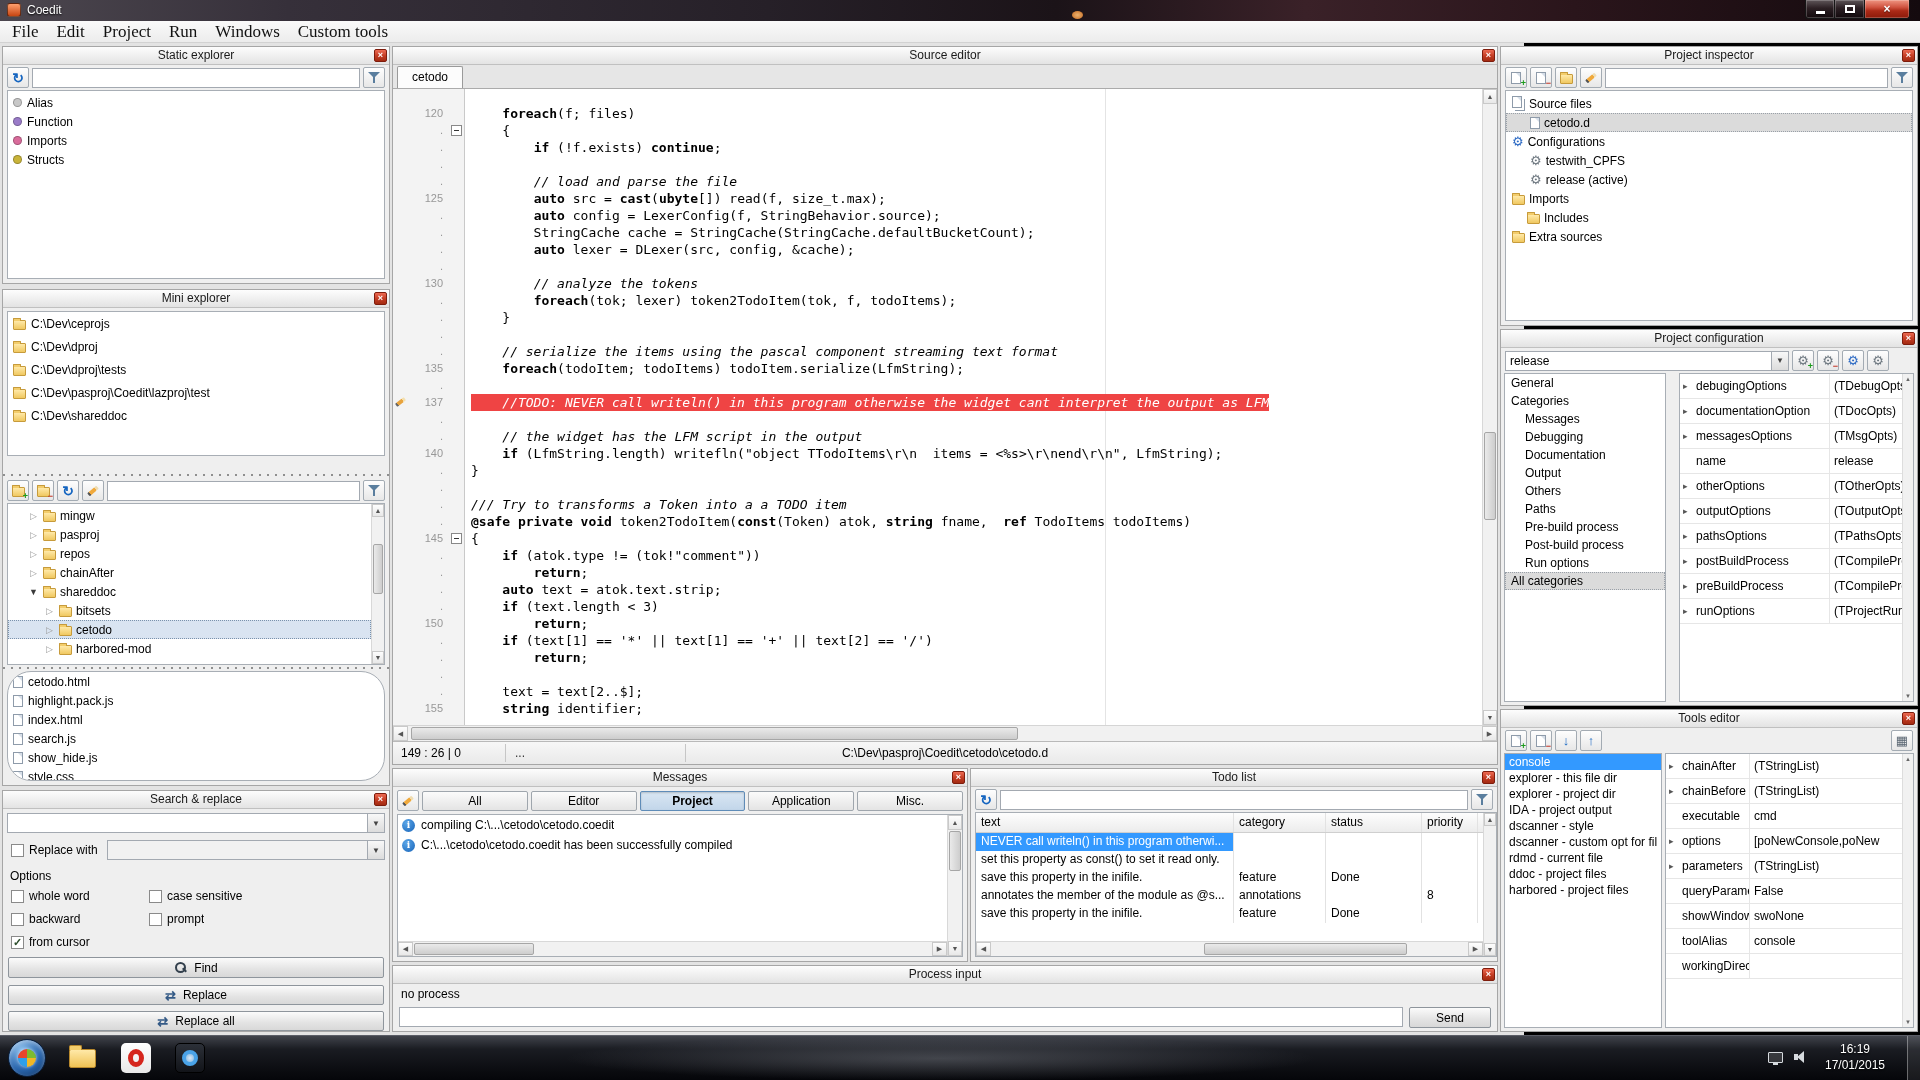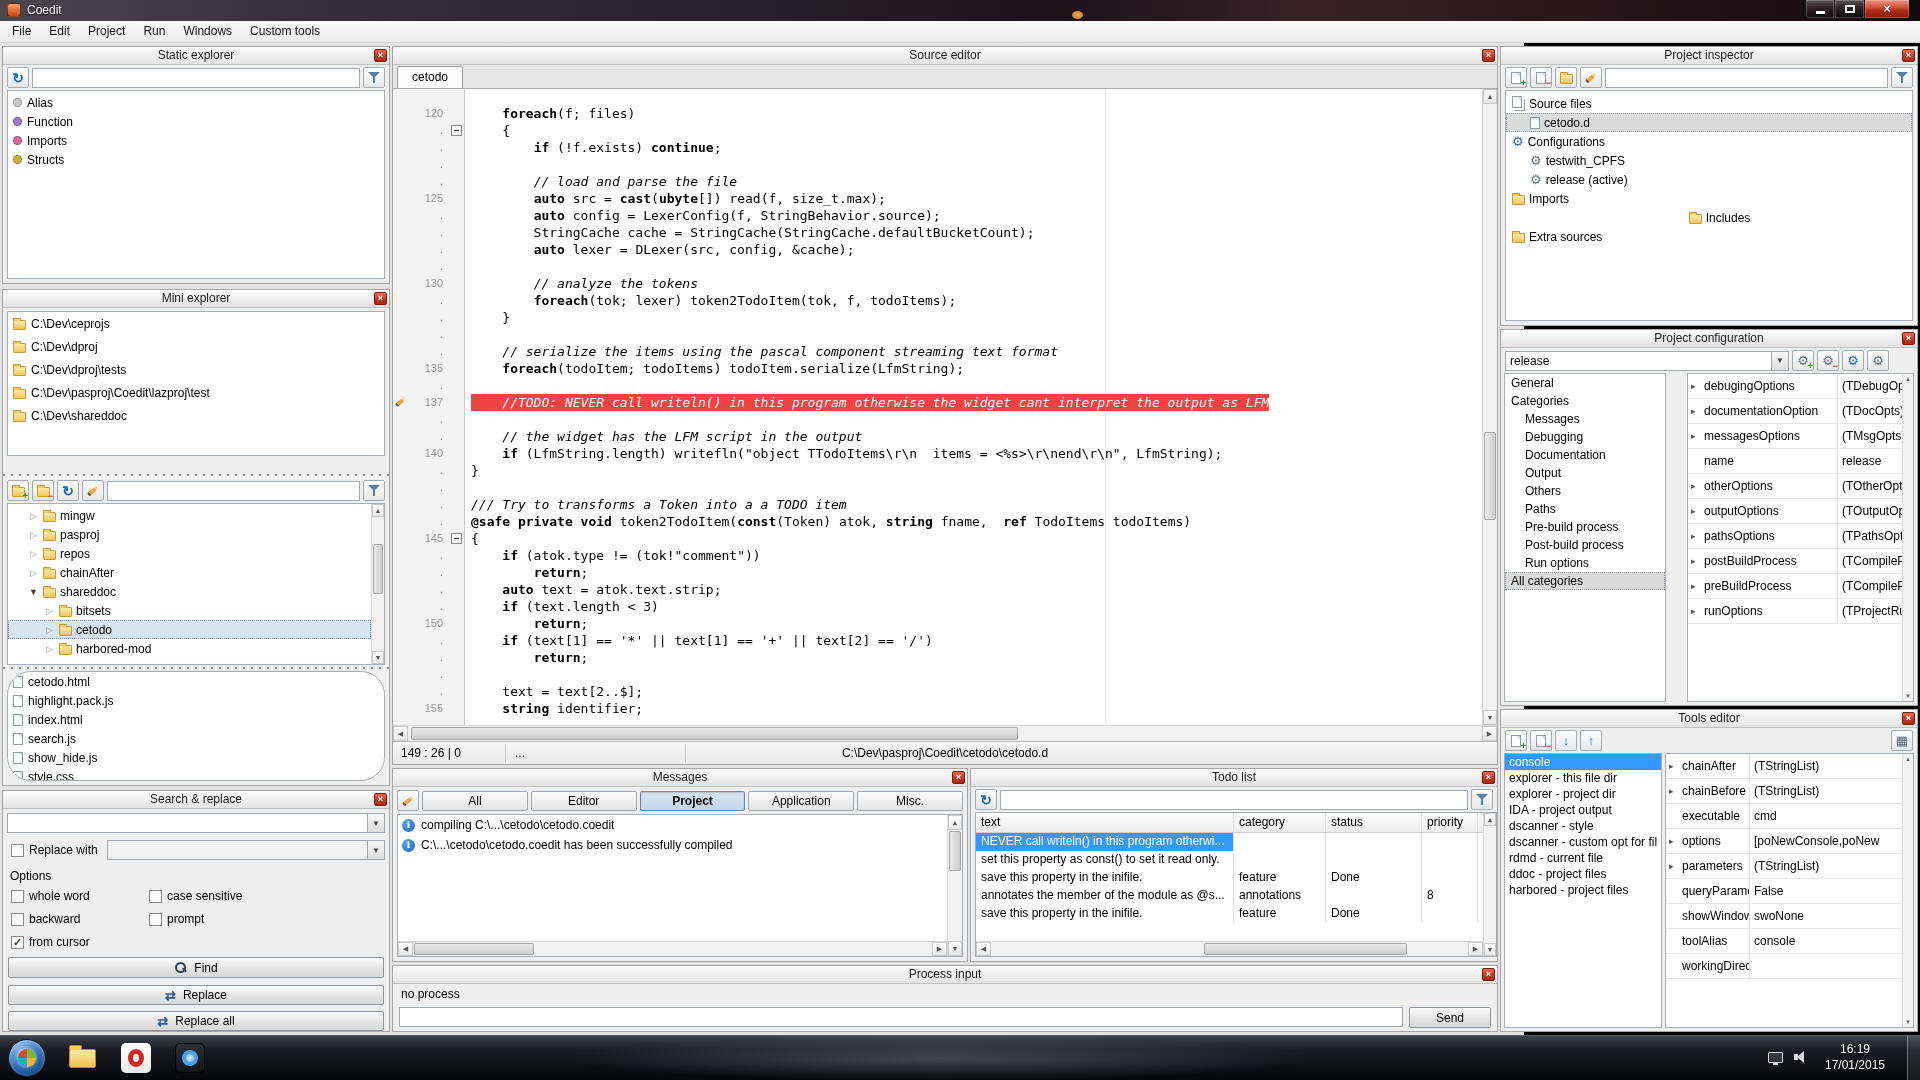--- a/index.html
+++ b/index.html
@@ -17,21 +17,21 @@
     background:linear-gradient(rgba(255,255,255,.30),rgba(255,255,255,.08) 45%,rgba(0,0,0,.28));box-shadow:inset 0 0 0 1px rgba(255,255,255,.22);}
   .cap.min{width:30px;border-radius:0 0 0 3px;}
   .cap.max{width:29px;border-left:none;border-right:none;}
   .cap.close{width:46px;border-radius:0 0 3px 0;background:linear-gradient(#ef9582,#d05340 40%,#ab2a17 60%,#8c1a0a);font-size:12px;}
   .cap.close::before{content:"×";font-weight:bold;text-shadow:0 1px 1px #0008;}
   .glyph-min{width:9px;height:3px;background:#fff;margin-top:7px;box-shadow:0 1px 1px #0008;}
   .glyph-max{width:10px;height:8px;border:2px solid #fff;box-shadow:0 1px 1px #0008;}
 
   
   #menubar{position:absolute;left:0;top:21px;width:1920px;height:22px;background:linear-gradient(#FAFAFA,#ECECEC);border-bottom:1px solid #D2D2D2;display:flex;align-items:center;padding-left:3px;}
-  .menuitem{padding:0 9px;line-height:21px;font-size:12px;color:#111;}
+  .menuitem{padding:0 9px;line-height:21px;font-size:17px;color:#111;font-family:Liberation Serif, serif;}
 
   
   #workspace{position:absolute;left:0;top:43px;width:1524px;height:992px;background:#E3E3E3;}
   .panel{position:absolute;background:#EFEFEF;border:1px solid #A6A6A6;display:flex;flex-direction:column;}
   .phead{height:18px;flex:none;background:linear-gradient(#FDFDFD,#E3E3E3);border-bottom:1px solid #C0C0C0;position:relative;text-align:center;font-size:12px;line-height:17px;color:#1a1a1a;}
   .pclose{position:absolute;right:2px;top:2px;width:13px;height:13px;background:linear-gradient(#ED6A52,#C23B22 55%,#A32B12);border:1px solid #7E1C0C;border-radius:2px;color:#fff;font-size:9px;line-height:11px;text-align:center;}
   .pclose::before{content:"×";font-weight:bold;}
   #p-static{left:2px;top:3px;width:388px;height:238px;}
   #p-mini{left:2px;top:246px;width:388px;height:497px;}
   #p-search{left:2px;top:747px;width:388px;height:242px;}
@@ -185,21 +185,21 @@
   .pval{flex:1;display:flex;align-items:center;padding-left:4px;overflow:hidden;white-space:nowrap;font-size:12px;}
   .parr{width:11px;flex:none;color:#555;font-size:9px;}
   .parr::before{content:"▸";}
   .parr.hid::before{content:"";}
   .pg-vsb{position:absolute;right:0;top:0;bottom:0;width:11px;background:#F1F1F1;border-left:1px solid #DDD;}
   .pg-vsb::before{content:"▲";position:absolute;top:2px;left:2px;font-size:6px;color:#666;}
   .pg-vsb::after{content:"▼";position:absolute;bottom:2px;left:2px;font-size:6px;color:#666;}
 
   
   #pc-toolbar .combo{width:284px;}
-  #pc-body{flex:1;display:flex;gap:21px;padding:0 3px 3px 3px;min-height:0;}
+  #pc-body{flex:1;display:flex;gap:13px;padding:0 3px 3px 3px;min-height:0;}
   #pc-cats{width:162px;flex:none;}
   .crow{height:18px;line-height:18px;font-size:12px;white-space:nowrap;overflow:hidden;}
   #pc-grid-wrap{flex:1;min-width:0;}
   #te-body{flex:1;display:flex;gap:3px;padding:0 3px 3px 3px;min-height:0;}
   #te-list{width:158px;flex:none;}
   .ttrow{height:16px;line-height:16px;font-size:12px;padding-left:4px;white-space:nowrap;overflow:hidden;}
   .ttrow.on{background:#3399FF;color:#fff;}
   #te-grid-wrap{flex:1;min-width:0;}
 
   
@@ -723,21 +723,21 @@
             <span class="lbl">testwith_CPFS</span>
           </div>
           <div class="trow" style="padding-left: 24px;">
             <span class="ic-gear"></span>
             <span class="lbl">release (active)</span>
           </div>
           <div class="trow" style="padding-left: 6px;">
             <span class="ic-folder"></span>
             <span class="lbl">Imports</span>
           </div>
-          <div class="trow" style="padding-left: 21px; justify-content: center;">
+          <div class="trow" style="padding-left: 21px;">
             <span class="ic-folder"></span>
             <span class="lbl">Includes</span>
           </div>
           <div class="trow" style="padding-left: 6px;">
             <span class="ic-folder"></span>
             <span class="lbl">Extra sources</span>
           </div>
         </div>
     </section>
 

